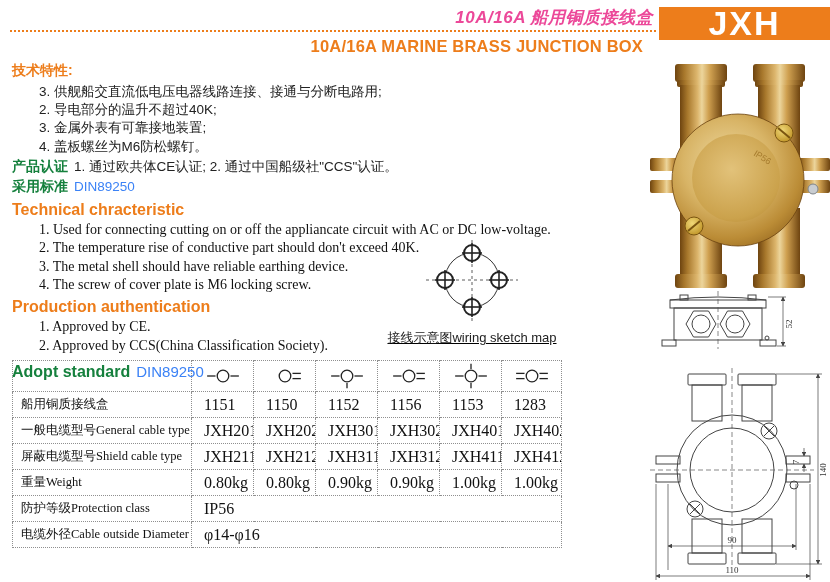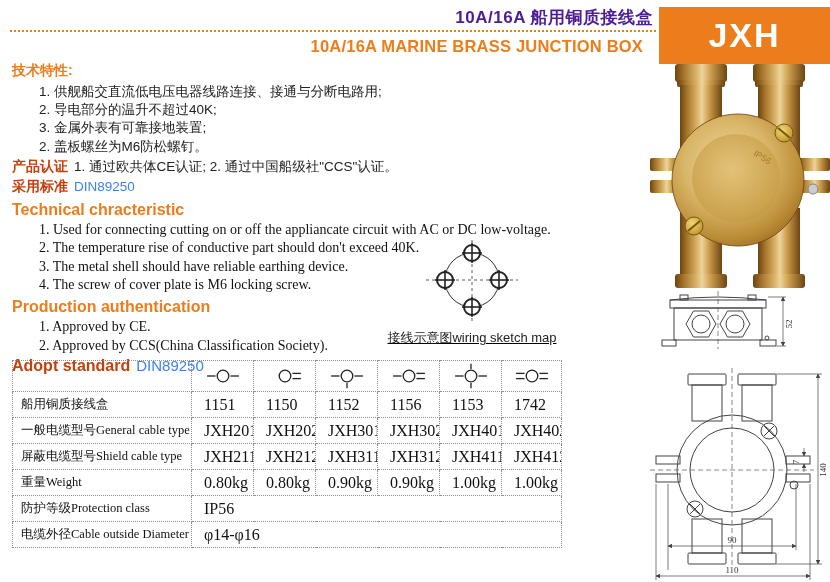--- a/index.html
+++ b/index.html
@@ -1,38 +1,38 @@
 <!DOCTYPE html>
 <html><head>
 <meta charset="utf-8">
 <style>
   html,body{margin:0;padding:0;}
   body{width:830px;height:582px;position:relative;background:#ffffff;overflow:hidden;
        font-family:"Liberation Sans",sans-serif;}
   .abs{position:absolute;}
 
   
-  .title-zh{top:6px;right:177px;font-weight:bold;font-size:17px;color:#4c1d95;letter-spacing:.5px;}
+  .title-zh{top:6px;right:177px;font-weight:bold;font-size:17px;color:#ec4899;letter-spacing:.5px;font-style:italic;}
   .dot-line{top:30px;left:10px;width:646px;border-top:2px dotted #ED7D1B;height:0;}
   .title-en{top:37px;right:187px;font-weight:bold;font-size:16.5px;color:#ED7D1B;letter-spacing:.2px;}
-  .brand-box{left:659px;top:7px;width:171px;height:57px;background:#ED7D1B;
+  .brand-box{left:659px;top:7px;width:171px;height:33px;background:#ED7D1B;
              display:flex;align-items:center;justify-content:center;}
   .brand-box span{color:#fff;font-weight:bold;font-size:34px;letter-spacing:2px;}
 
   
   #left-text{left:12px;top:62px;width:636px;}
   .sec-head-zh{font-weight:bold;font-size:14px;color:#ED7D1B;margin:0 0 3px;}
   ul.list{margin:0;padding:0 0 0 27px;list-style:none;}
   ul.list.zh li{font-size:13.5px;line-height:18.2px;color:#222;}
   ul.list.en li{font-family:"Liberation Serif",serif;font-size:14px;line-height:18.4px;color:#111;}
   .inline-row{margin:1px 0 0;font-size:13.5px;line-height:18.5px;color:#222;}
-  .inline-row .h{color:#c2410c;font-weight:bold;font-size:14px;margin-right:6px;}
+  .inline-row .h{color:#15803d;font-weight:bold;font-size:14px;margin-right:6px;}
   .inline-row .serif{font-family:Liberation Sans, sans-serif;color:#3b82f6;}
   .sec-head-en{font-weight:bold;font-size:16px;color:#ED7D1B;margin:4px 0 2px;}
-  .adopt{margin-top:2px;}
+  .adopt{margin-top:8px;}
   .adopt .h{font-size:16px;}
   .adopt .serif{font-size:15px;}
 
   
   #sketch{left:386px;top:236px;width:172px;text-align:center;text-decoration:underline;}
   #sketch .cap{font-size:13px;color:#222;margin-top:1px;white-space:nowrap;}
 
   
   #spec-table{left:12px;top:360px;}
   table{border-collapse:collapse;table-layout:fixed;width:549px;}
@@ -56,24 +56,24 @@
 <div class="abs title-zh">10A/16A 船用铜质接线盒</div>
 <div class="abs dot-line"></div>
 <div class="abs title-en">10A/16A MARINE BRASS JUNCTION BOX</div>
 <div class="abs brand-box">
   <span>JXH</span>
 </div>
 
 <div id="left-text" class="abs">
   <div class="sec-head-zh">技术特性:</div>
   <ul class="list zh">
-    <li>1. 供舰船交直流低电压电器线路连接、接通与分断电路用;</li>
+    <li>3. 供舰船交直流低电压电器线路连接、接通与分断电路用;</li>
     <li>2. 导电部分的温升不超过40K;</li>
     <li>3. 金属外表有可靠接地装置;</li>
-    <li>2. 盖板螺丝为M6防松螺钉。</li>
+    <li>4. 盖板螺丝为M6防松螺钉。</li>
   </ul>
   <div class="inline-row">
     <span class="h">产品认证</span><span>1. 通过欧共体CE认证; 2. 通过中国船级社"CCS"认证。</span>
   </div>
   <div class="inline-row">
     <span class="h">采用标准</span><span class="serif">DIN89250</span>
   </div>
   <div class="sec-head-en">Technical chracteristic</div>
   <ul class="list en">
     <li>1. Used for connecting cutting on or off the appliancate circuit with AC or DC low-voltage.</li>
@@ -169,21 +169,21 @@
               <line x1="31" y1="17.8" x2="40" y2="17.8" stroke="#222" stroke-width="1.4"></line>
             </svg></td>
     </tr>
     <tr>
       <td class="lbl">船用铜质接线盒</td>
       <td class="val">1151</td>
       <td class="val">1150</td>
       <td class="val">1152</td>
       <td class="val">1156</td>
       <td class="val">1153</td>
-      <td class="val">1742</td>
+      <td class="val">1283</td>
     </tr>
     <tr>
       <td class="lbl">一般电缆型号General cable type</td>
       <td class="val">JXH201</td>
       <td class="val">JXH202</td>
       <td class="val">JXH301</td>
       <td class="val">JXH302</td>
       <td class="val">JXH401</td>
       <td class="val">JXH402</td>
     </tr>

